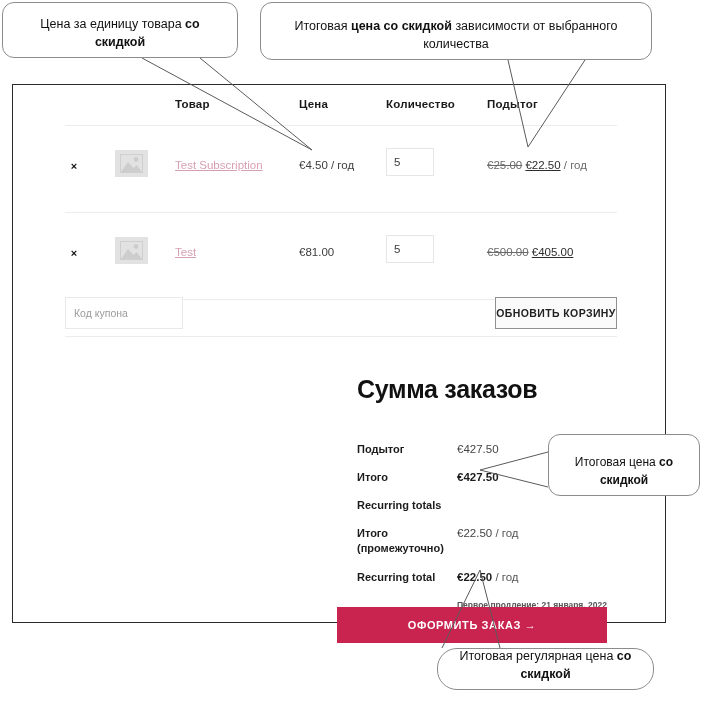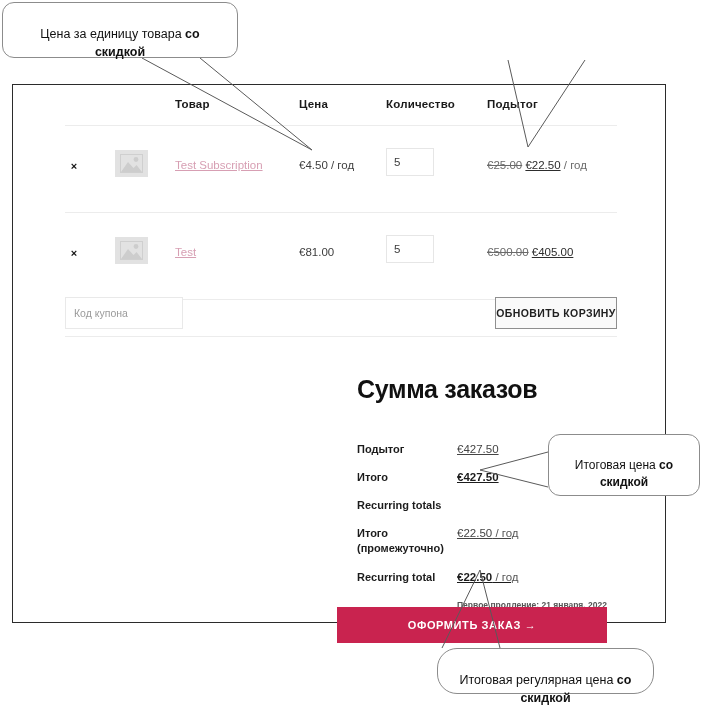--- a/index.html
+++ b/index.html
@@ -108,44 +108,44 @@
     font-size: 25px; font-weight: bold; color: #111;
     letter-spacing: -0.3px; margin: 0 0 38px 8px;
   }
   .t-row { position: relative; margin-bottom: 14px; min-height: 14px; }
   .t-label {
     position: absolute; left: 8px; top: 0;
     font-size: 11px; font-weight: bold; color: #1c1c1c; width: 96px; line-height: 15px;
   }
   .t-val {
     position: absolute; left: 108px; top: 0;
-    font-size: 11.5px; color: #444; line-height: 15px; text-decoration: underline;
+    font-size: 11.5px; color: #444; line-height: 15px;
   }
   .t-val.bold { font-weight: bold; color: #1c1c1c; }
   .t-val .per { font-weight: normal; color: #555; }
   .t-note { font-size: 8.5px; color: #555; margin-top: 13px; }
 
   .btn-checkout {
     position: absolute; left: 337px; top: 607px;
     width: 270px; height: 36px;
     background: #c9234f;
     color: #ffffff; font-size: 11px; font-weight: bold; letter-spacing: .6px;
     display: flex; align-items: center; justify-content: center;
     cursor: pointer; border: 0;
     font-family: "Liberation Sans", sans-serif;
   }
 
   
   .callout {
     position: absolute;
     border: 1px solid #8c8c8c; border-radius: 12px;
     background: #ffffff;
-    display: flex; align-items: flex-start; justify-content: center;
+    display: flex; align-items: flex-end; justify-content: center;
     text-align: center; color: #111; font-size: 12.5px; line-height: 1.45;
-    padding: 22px 12px; z-index: 20;
+    padding: 6px 12px; z-index: 20;
   }
   .callout b { font-weight: bold; }
   .callout-1 { left: 2px;   top: 2px;   width: 236px; height: 56px; }
   .callout-2 { left: 260px; top: 2px;   width: 392px; height: 58px; }
   .callout-3 { left: 548px; top: 434px; width: 152px; height: 62px; font-size: 12px; }
   .callout-4 { left: 437px; top: 648px; width: 217px; height: 42px; font-size: 12.5px; border-radius: 20px; }
 
   svg.leaders { position: absolute; left: 0; top: 0; width: 722px; height: 706px; z-index: 15; pointer-events: none; }
 </style>
 </head>
@@ -277,20 +277,23 @@
 
       <path d="M480 570 L500 648"></path>
       <path d="M480 570 L442 648"></path>
     </g>
   </svg>
 
   <div class="callout callout-1">
     <span><span>Цена за единицу товара </span><b>со скидкой</b><span></span></span>
   </div>
 
+  <div class="callout callout-2">
+    <span><span>Итоговая </span><b>цена со скидкой</b><span> зависимости от выбранного количества</span></span>
+  </div>
 
   <div class="callout callout-3">
     <span><span>Итоговая цена </span><b>со скидкой</b><span></span></span>
   </div>
 
   <div class="callout callout-4">
     <span><span>Итоговая регулярная цена </span><b>со скидкой</b><span></span></span>
   </div>
 
 </div>

